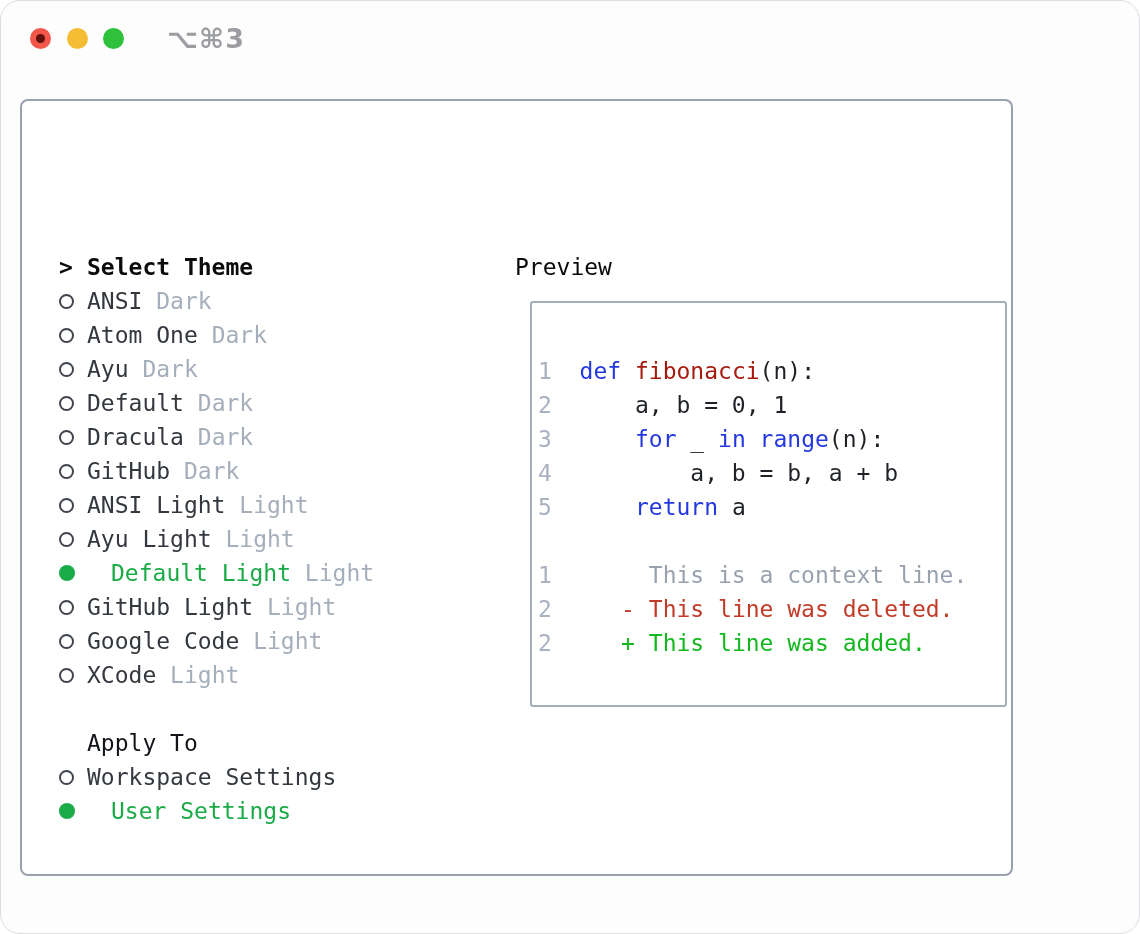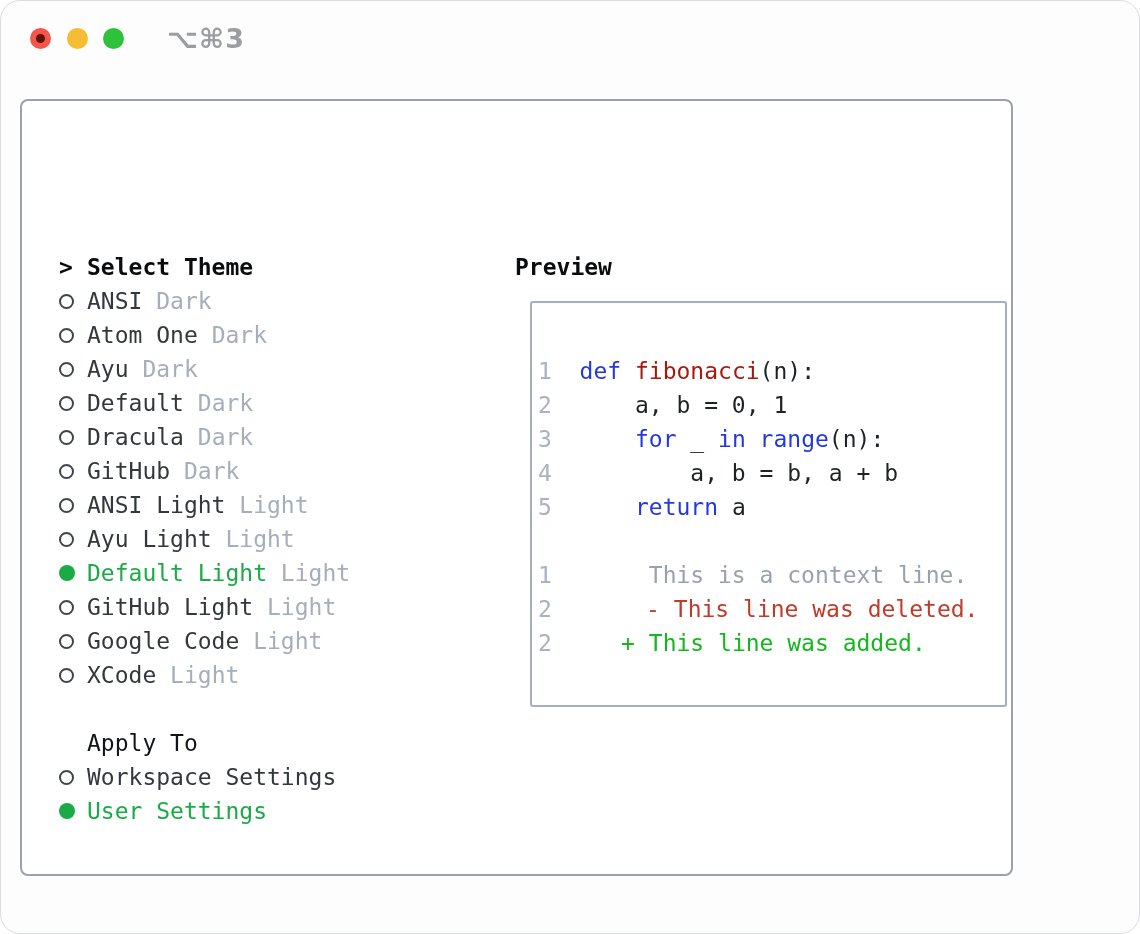--- a/index.html
+++ b/index.html
@@ -36,39 +36,39 @@
 
   
   .left-col{position:absolute;left:37px;top:149px;width:445px;font-size:23px;}
   .row{height:34px;display:flex;align-items:center;white-space:pre;}
   .row .pre{width:28px;flex:0 0 28px;display:flex;align-items:center;}
   .prompt{font-weight:bold;color:var(--c-heading);}
   .circle{width:15px;height:15px;border-radius:50%;border:2px solid #40454d;}
   .circle.sel{width:16px;height:16px;border:none;background:var(--c-accent-green);}
   .hdr{font-weight:bold;color:var(--c-heading);}
   .nm{color:var(--c-text);}
-  .nm.sel{color:var(--c-accent-green);}
+  .nm.sel{color:var(--c-accent-green);margin-left:24px;}
   .sfx{color:var(--c-muted);}
   .sub-hdr{color:#111418;}
   .spacer{height:34px;}
   .hint{width:420px;line-height:34px;color:var(--c-muted);white-space:normal;word-break:normal;}
 
   
   .preview-title{position:absolute;left:493px;top:149px;height:34px;line-height:34px;
-    font-size:23px;font-weight:bold;color:var(--c-heading);}
+    font-size:23px;font-weight:normal;color:var(--c-heading);}
   .preview-box{position:absolute;left:508px;top:200px;width:477px;height:406px;background:#fff;
     border:2px solid #a6aeb9;border-radius:3px;overflow:hidden;}
   .code{padding:51px 0 0 6px;font-size:23px;}
   .pline{height:34px;line-height:34px;white-space:pre;}
   .ln{color:var(--c-line-number);}
   .pl{color:#1e2227;}
   .kw{color:var(--c-keyword-blue);}
   .fn{color:var(--c-function-red);}
   .ctx{color:var(--c-context-gray);}
-  .del{color:var(--c-deleted-red);margin-left:25px;}
+  .del{color:var(--c-deleted-red);}
   .add{color:var(--c-added-green);}
 </style>
 </head>
 <body>
 
 <div class="window">
 
   <span class="traffic red">
       <span class="dot"></span>
     </span>

